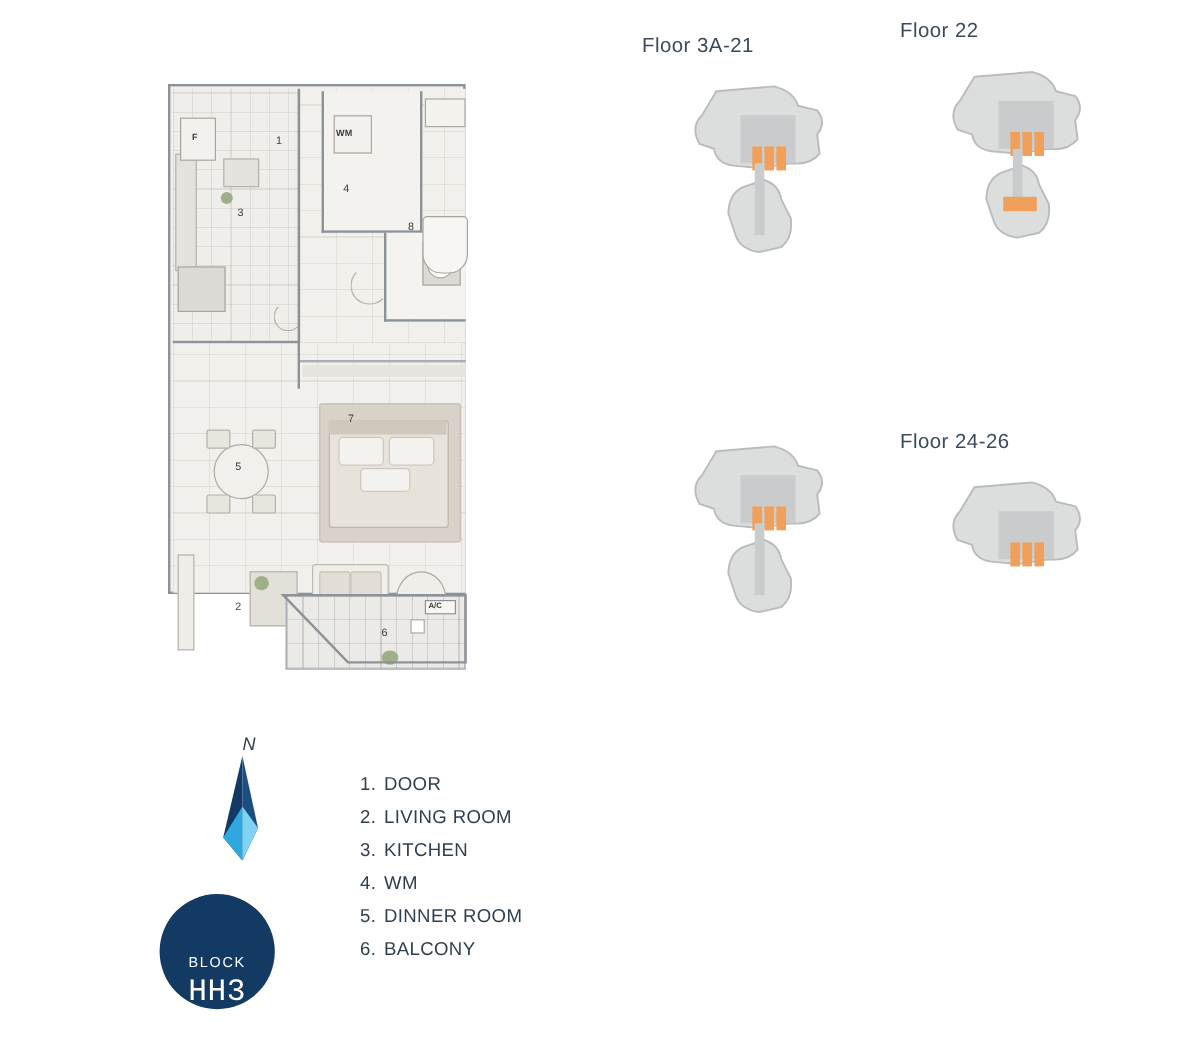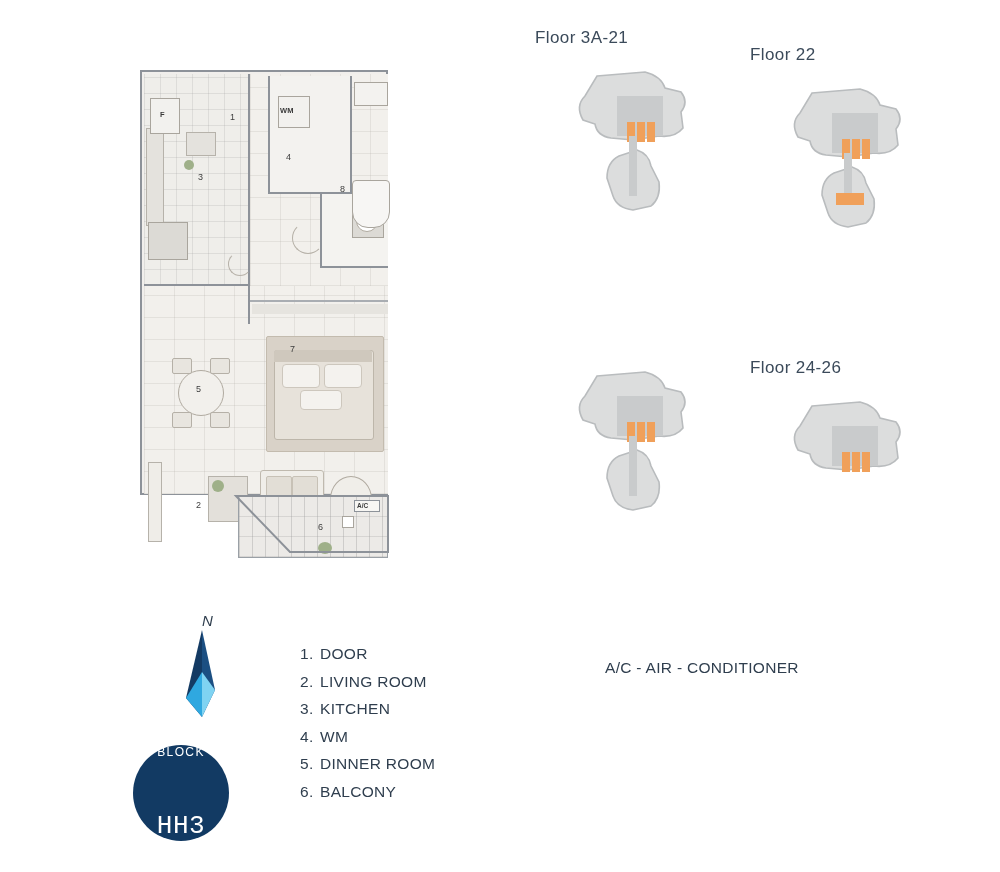--- a/index.html
+++ b/index.html
@@ -233,21 +233,21 @@
     left: 133px;
     top: 745px;
     width: 96px;
     height: 96px;
     border-radius: 50%;
     background: #123a63;
     color: #ffffff;
     text-align: center;
     display: flex;
     flex-direction: column;
-    justify-content: space-between;
+    justify-content: flex-end;
     align-items: center;
   }
   #block-badge .bb-small {
     font-size: 12px;
     letter-spacing: 1.4px;
     margin-bottom: 2px;
   }
   #block-badge .bb-big {
     font-size: 26px;
     letter-spacing: .5px;
@@ -344,21 +344,21 @@
     <path d="M42,18 L90,14 Q106,18 110,30 L126,34 Q134,44 126,54 L128,70 Q120,80 104,78 L78,82 L56,80 Q42,78 40,66 L28,62 Q20,48 30,38 Z" fill="#dcdddd" stroke="#b9bcbe" stroke-width="1.6"></path>
     <path d="M64,98 L82,92 Q94,96 96,108 L104,124 Q106,140 96,148 L78,152 Q62,150 58,138 L52,120 Q52,104 64,98 Z" fill="#dcdddd" stroke="#b9bcbe" stroke-width="1.6"></path>
     <rect x="62" y="38" width="46" height="40" fill="#c9cbcc"></rect>
     <rect x="72" y="64" width="8" height="20" fill="#f0a05a"></rect>
     <rect x="82" y="64" width="8" height="20" fill="#f0a05a"></rect>
     <rect x="92" y="64" width="8" height="20" fill="#f0a05a"></rect>
     <rect x="74" y="78" width="8" height="60" fill="#c9cbcc"></rect>
   </svg>
 </div>
 
-<div class="keyplan" style="left:750px; top:45px;">
+<div class="keyplan" style="left:750px; top:16px;">
   <div class="keyplan-title">Floor 22</div>
   <svg class="keyplan-svg" width="150" height="165" viewBox="0 0 150 165">
     <path d="M42,18 L90,14 Q106,18 110,30 L126,34 Q134,44 126,54 L128,70 Q120,80 104,78 L78,82 L56,80 Q42,78 40,66 L28,62 Q20,48 30,38 Z" fill="#dcdddd" stroke="#b9bcbe" stroke-width="1.6"></path>
     <path d="M64,98 L82,92 Q94,96 96,108 L104,124 Q106,140 96,148 L78,152 Q62,150 58,138 L52,120 Q52,104 64,98 Z" fill="#dcdddd" stroke="#b9bcbe" stroke-width="1.6"></path>
     <rect x="62" y="38" width="46" height="40" fill="#c9cbcc"></rect>
     <rect x="72" y="64" width="8" height="20" fill="#f0a05a"></rect>
     <rect x="82" y="64" width="8" height="20" fill="#f0a05a"></rect>
     <rect x="92" y="64" width="8" height="20" fill="#f0a05a"></rect>
     <rect x="74" y="78" width="8" height="42" fill="#c9cbcc"></rect>
     <rect x="66" y="118" width="28" height="12" fill="#f0a05a"></rect>
@@ -420,15 +420,14 @@
     <div class="legend-item">
       <span class="idx">5.</span><span>DINNER ROOM</span>
     </div>
     <div class="legend-item">
       <span class="idx">6.</span><span>BALCONY</span>
     </div>
   </div>
 
   <div class="legend-col col2">
     <div class="spacer"></div>
-    <div class="legend-note">A/C - AIR - CONDITIONER</div>
   </div>
 </div>
 
 </body></html>

